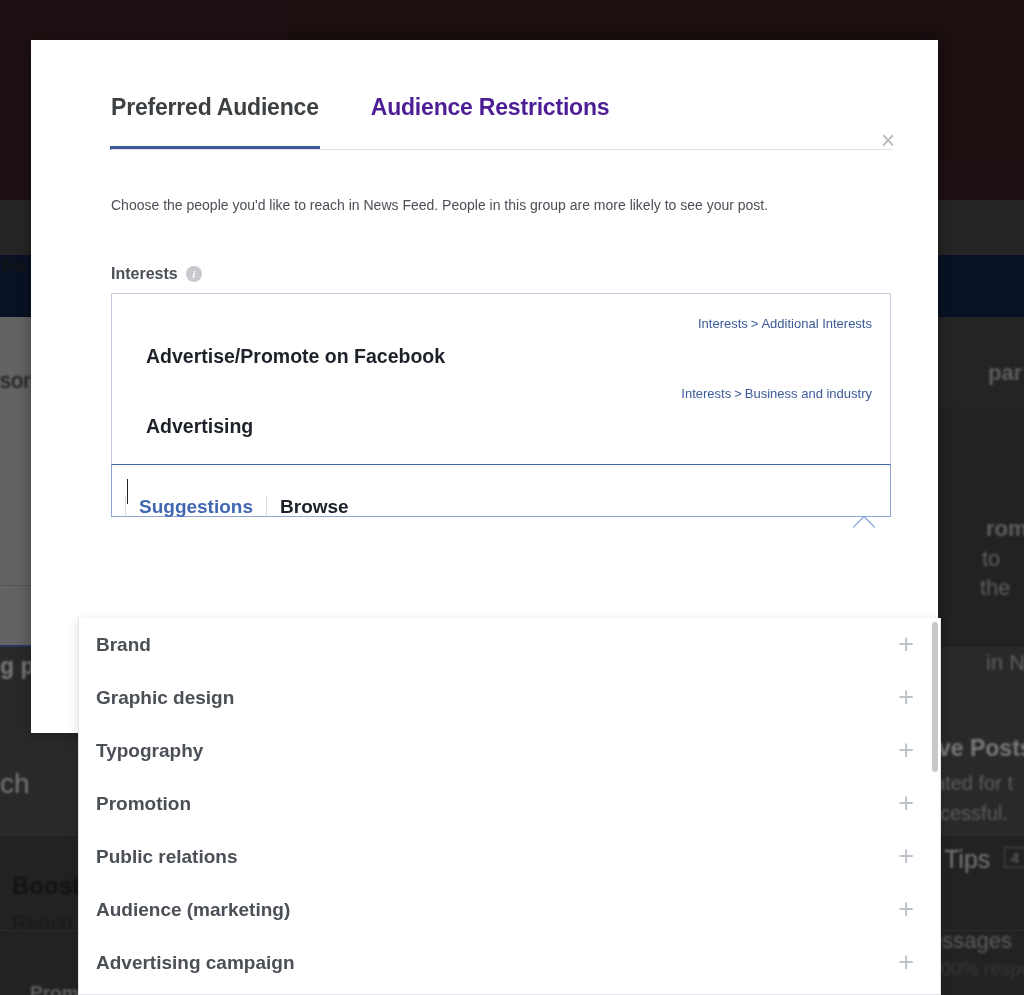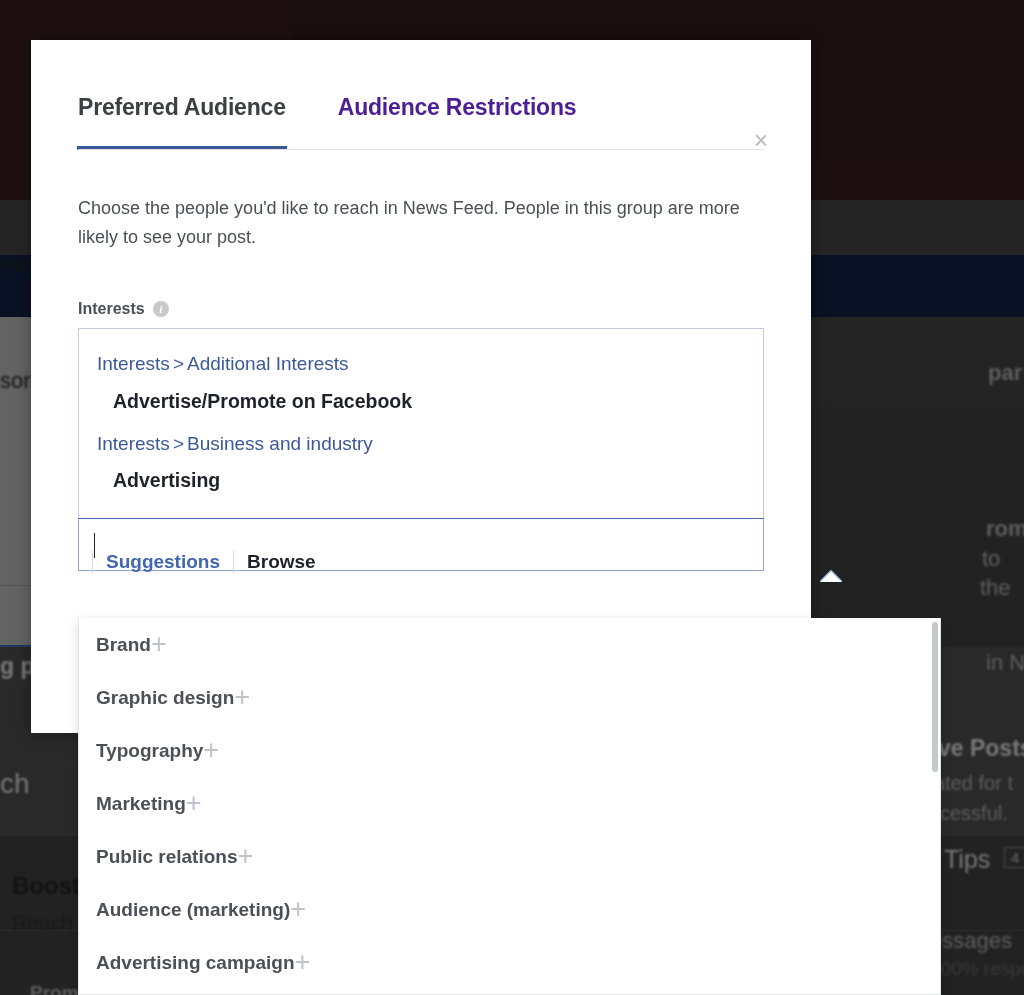--- a/index.html
+++ b/index.html
@@ -102,25 +102,26 @@
     inset: 0;
     background: rgba(0,0,0,0.40);
     pointer-events: none;
   }
 
   
   #modal {
     position: absolute;
     left: 31px;
     top: 40px;
-    width: 780px;
+    width: 907px;
     height: 693px;
     background: #ffffff;
     box-shadow: 0 0 14px rgba(0,0,0,0.35);
     z-index: 10;
+    padding-left: 33px;
   }
 
   
   .tabs {
     position: relative;
     height: 110px;
     padding: 0 47px;
     display: flex;
     align-items: flex-end;
   }
@@ -161,21 +162,21 @@
     color: #b9bbbe;
     font-size: 25px;
     line-height: 1;
     cursor: pointer;
     font-weight: 300;
   }
 
   
   .desc {
     margin: 44px 47px 0 47px;
-    font-size: 18px;
+    font-size: 14px;
     line-height: 1.62;
     color: #4b4f56;
     max-width: 875px;
   }
 
   
   .field-label-row {
     margin: 48px 47px 10px 47px;
     display: flex;
     align-items: center;
@@ -203,25 +204,26 @@
 
   
   .interests-box {
     margin: 0 47px;
     border: 1px solid #c3cbe0;
     border-bottom: none;
     background: #fff;
     padding: 18px 0 12px 0;
   }
   .breadcrumb {
-    font-size: 19px;
+    font-size: 13px;
     color: #3b5998;
     padding: 2px 18px;
     line-height: 1.55;
     cursor: pointer;
+    text-align: right;
   }
   .breadcrumb .crumb-sep { color: #3b5998; padding: 0 3px; }
   .interest-chosen {
     font-size: 19.5px;
     font-weight: bold;
     color: #1d2129;
     padding: 9px 18px 14px 34px;
     cursor: pointer;
   }
 
@@ -309,21 +311,21 @@
     z-index: 20;
     overflow: hidden;
   }
   .dd-list {
     list-style: none;
   }
   .dd-item {
     height: 53px;
     display: flex;
     align-items: center;
-    justify-content: flex-start;
+    justify-content: space-between;
     padding: 0 26px 0 17px;
     font-size: 19px;
     font-weight: bold;
     color: #4b4f56;
     cursor: pointer;
   }
   .plus-icon {
     color: #bec2c9;
     font-size: 27px;
     font-weight: 400;
@@ -437,21 +439,21 @@
     </li>
     <li class="dd-item">
       <span>Graphic design</span>
       <span class="plus-icon">+</span>
     </li>
     <li class="dd-item">
       <span>Typography</span>
       <span class="plus-icon">+</span>
     </li>
     <li class="dd-item">
-      <span>Marketing</span>
+      <span>Promotion</span>
       <span class="plus-icon">+</span>
     </li>
     <li class="dd-item">
       <span>Public relations</span>
       <span class="plus-icon">+</span>
     </li>
     <li class="dd-item">
       <span>Audience (marketing)</span>
       <span class="plus-icon">+</span>
     </li>

